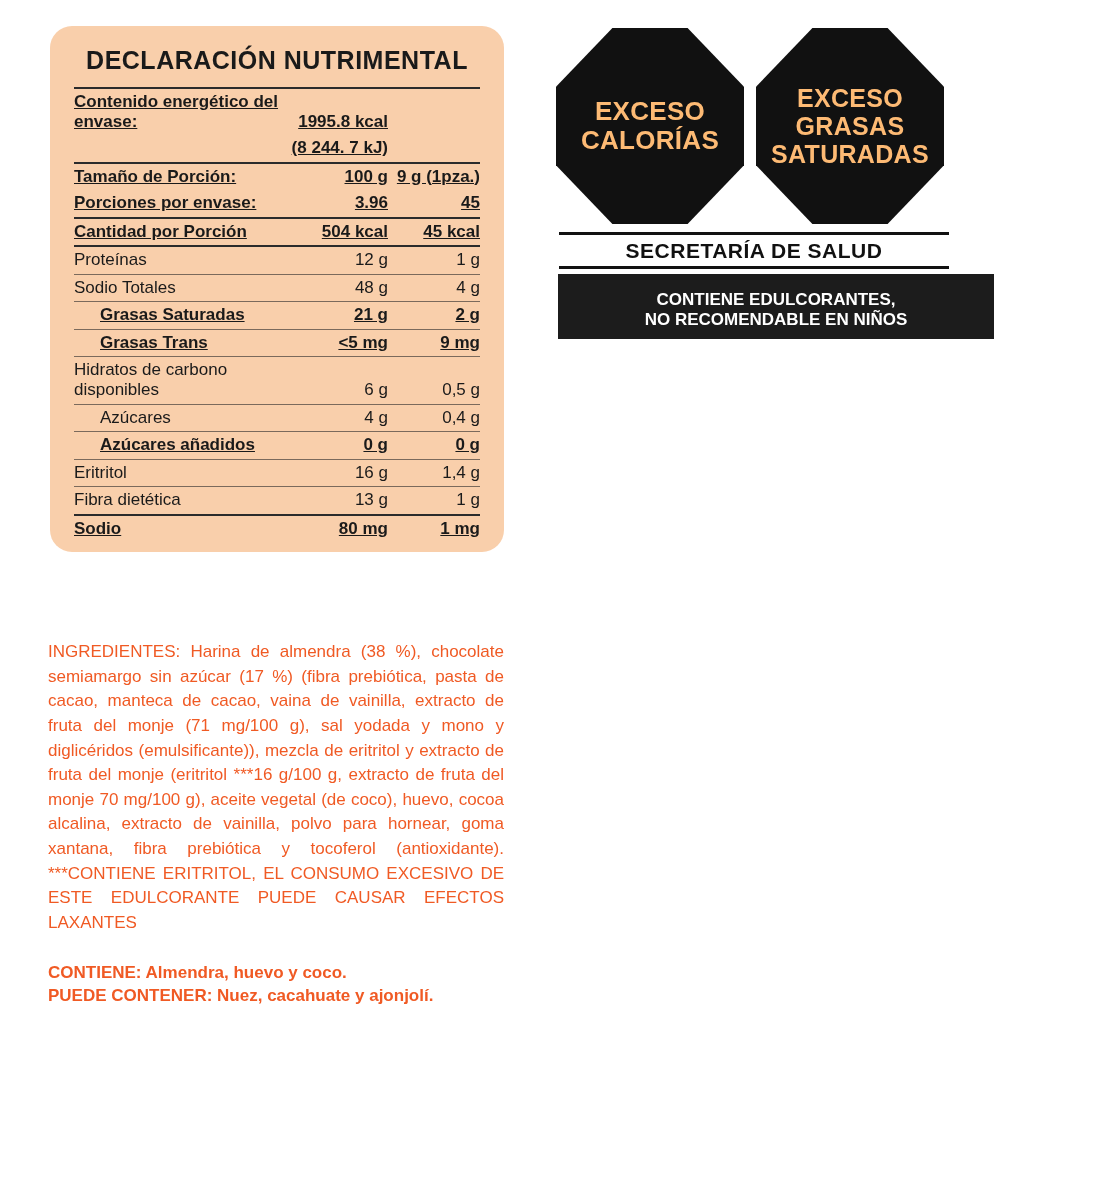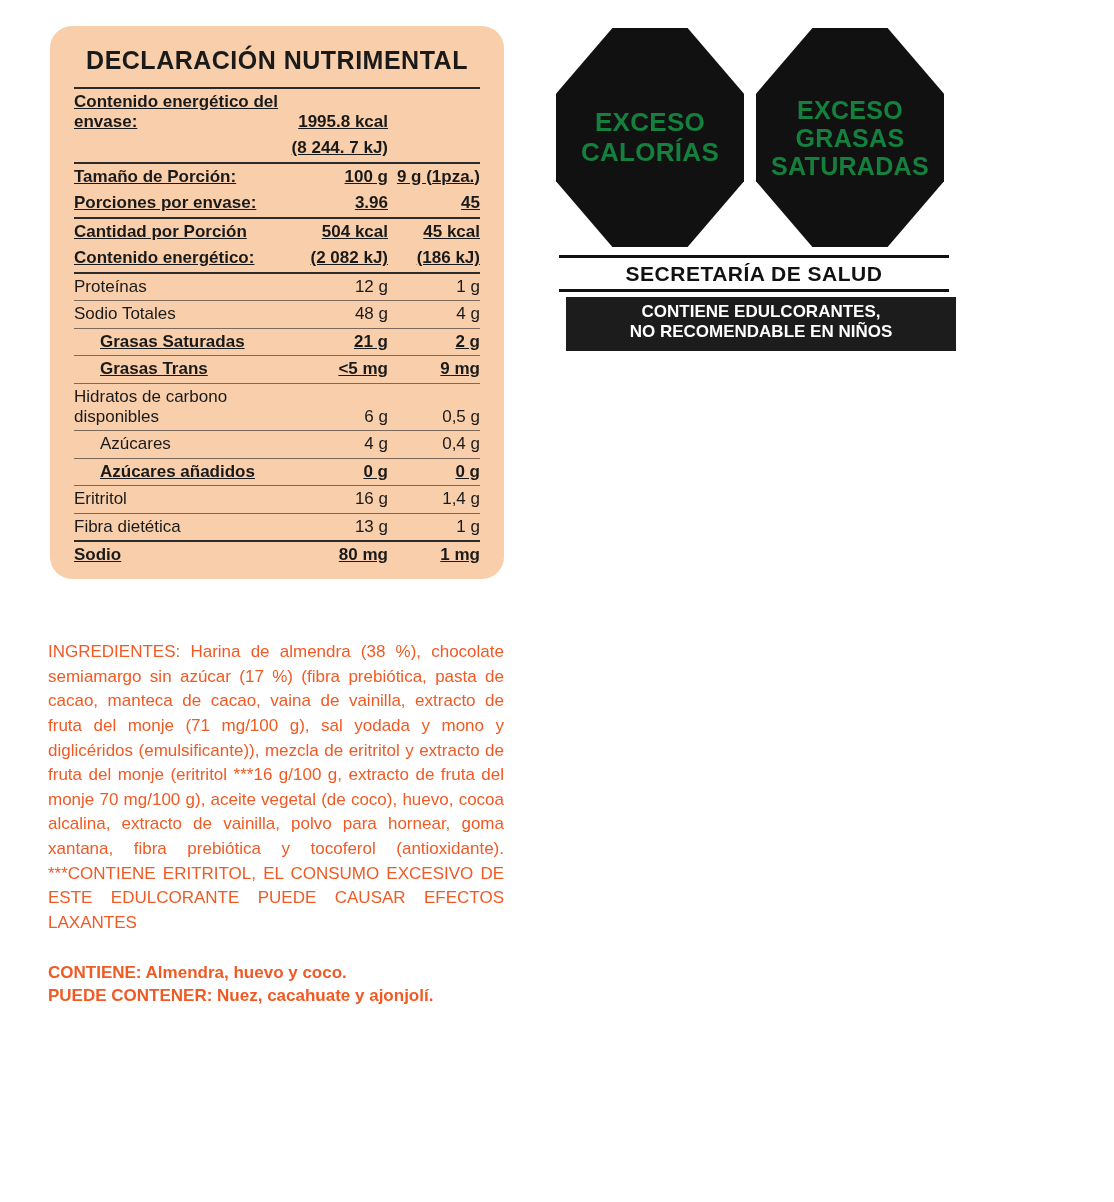--- a/index.html
+++ b/index.html
@@ -63,23 +63,23 @@
     top: 28px;
     width: 450px;
   }
   .octo-row {
     display: flex;
     gap: 12px;
     justify-content: flex-start;
   }
   .octagon {
     width: 188px;
-    height: 219px;
+    height: 196px;
     background: #111111;
-    color: #15803d;
+    color: #fdba74;
     display: flex;
     align-items: center;
     justify-content: center;
     text-align: center;
     font-weight: bold;
     line-height: 1.12;
     letter-spacing: 0.3px;
     clip-path: polygon(30% 0%, 70% 0%, 100% 30%, 100% 70%, 70% 100%, 30% 100%, 0% 70%, 0% 30%);
     box-sizing: border-box;
     padding: 6px;
@@ -95,29 +95,29 @@
     font-size: 21px;
     font-weight: bold;
     color: #111111;
     letter-spacing: 0.5px;
     border-top: 3px solid #111111;
     border-bottom: 3px solid #111111;
     padding: 4px 0 3px 0;
     box-sizing: border-box;
   }
   #edulcorantes {
-    width: 390px;
-    margin: 5px 0 0 10px;
+    width: 436px;
+    margin: 5px 0 0 2px;
     background: #1c1c1c;
     color: #ffffff;
     text-align: center;
     font-size: 17px;
     font-weight: bold;
     line-height: 1.2;
-    padding: 5px 4px 8px 4px;
+    padding: 16px 4px 8px 4px;
     box-sizing: border-box;
   }
 
   
   #ingredients-block {
     position: absolute;
     left: 48px;
     top: 640px;
     width: 456px;
     color: #f05a24;
@@ -162,25 +162,20 @@
       <tr class="b">
         <td class="label">Porciones por envase:</td>
         <td class="v1">3.96</td>
         <td class="v2">45</td>
       </tr>
 
       <tr class="thick-top b row-tall">
         <td class="label">Cantidad por Porción</td>
         <td class="v1">504 kcal</td>
         <td class="v2">45 kcal</td>
-      </tr>
-      <tr class="b">
-        <td class="label">Contenido energético:</td>
-        <td class="v1">(2 082 kJ)</td>
-        <td class="v2">(186 kJ)</td>
       </tr>
 
       <tr class="thick-top">
         <td class="label">Proteínas</td>
         <td class="v1">12 g</td>
         <td class="v2">1 g</td>
       </tr>
       <tr class="thin-top">
         <td class="label">Sodio Totales</td>
         <td class="v1">48 g</td>

